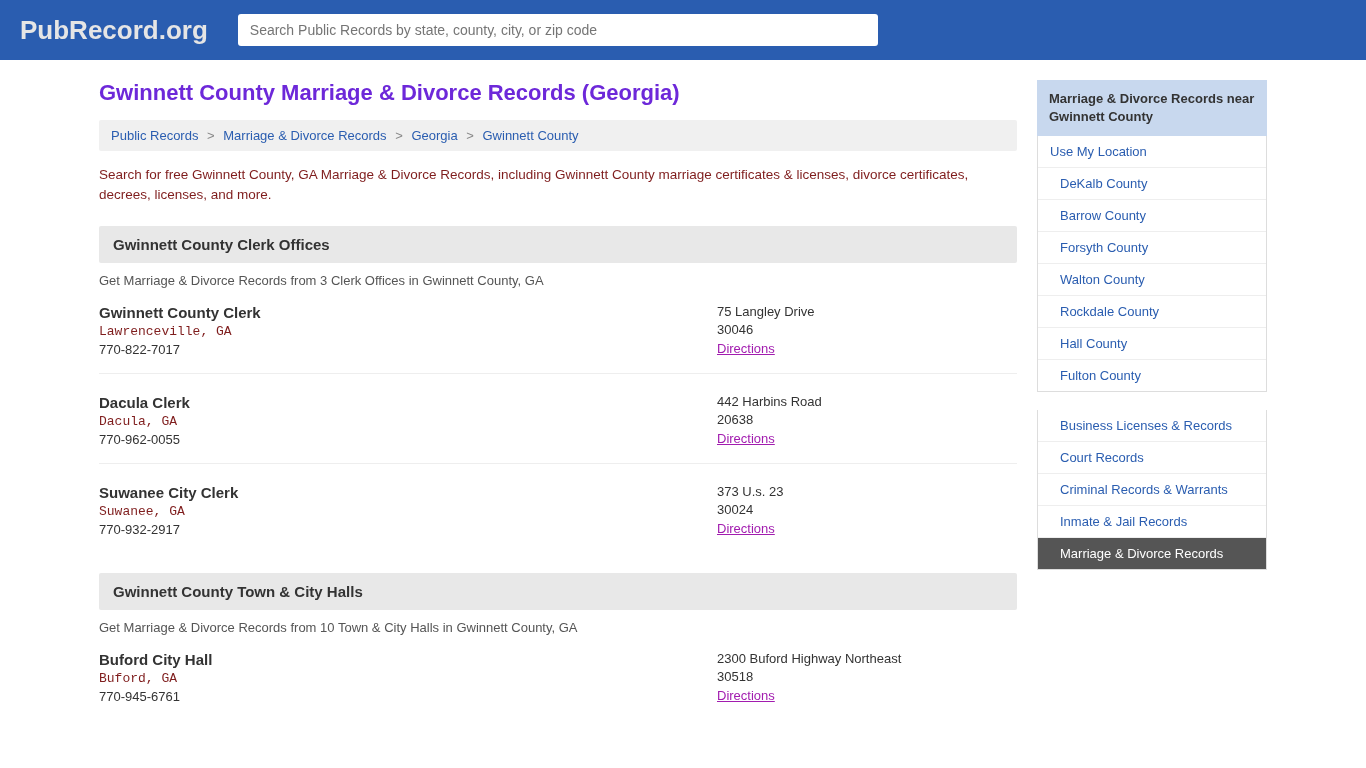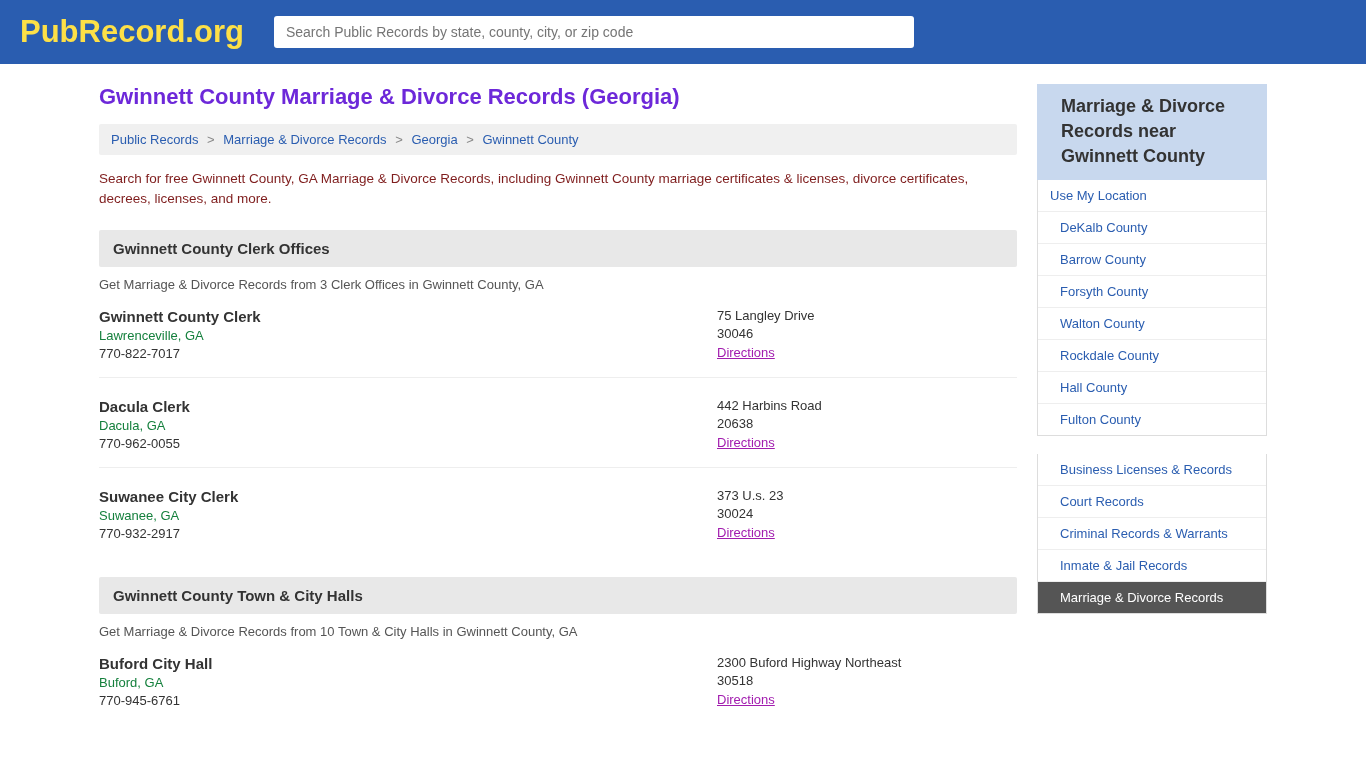--- a/index.html
+++ b/index.html
@@ -7,22 +7,22 @@
 
     
     #header {
       background: #2a5db0;
       padding: 14px 20px;
       display: flex;
       align-items: center;
       gap: 30px;
     }
     #header .logo {
-      color: #fde047;
-      font-size: 31px;
+      color: #e5e5e5;
+      font-size: 26px;
       font-weight: bold;
       white-space: nowrap;
       text-decoration: none;
     }
     #header .search-box {
       flex: 1;
       max-width: 640px;
     }
     #header .search-box input {
       width: 100%;
@@ -113,22 +113,23 @@
       width: 320px;
       padding-left: 20px;
     }
     .office-name {
       font-weight: bold;
       font-size: 15px;
       margin-bottom: 3px;
     }
     .office-city {
       font-size: 13px;
-      color: #15803d;
+      color: #7f1d1d;
       margin-bottom: 3px;
+      font-family: Liberation Mono, monospace;
     }
     .office-phone {
       font-size: 13px;
       color: #333;
     }
     .office-address {
       font-size: 13px;
       color: #333;
       margin-bottom: 3px;
     }
@@ -144,23 +145,23 @@
       cursor: pointer;
     }
 
     
     #sidebar {
       width: 230px;
       flex-shrink: 0;
     }
     .sidebar-section-title {
       background: #c8d8ee;
-      padding: 10px 24px;
-      font-weight: bold;
-      font-size: 18px;
+      padding: 10px 12px;
+      font-weight: bold;
+      font-size: 13px;
       margin-bottom: 0;
       line-height: 1.4;
     }
     .sidebar-links {
       list-style: none;
       margin-bottom: 18px;
       border: 1px solid #ddd;
       border-top: none;
     }
     .sidebar-links li {

